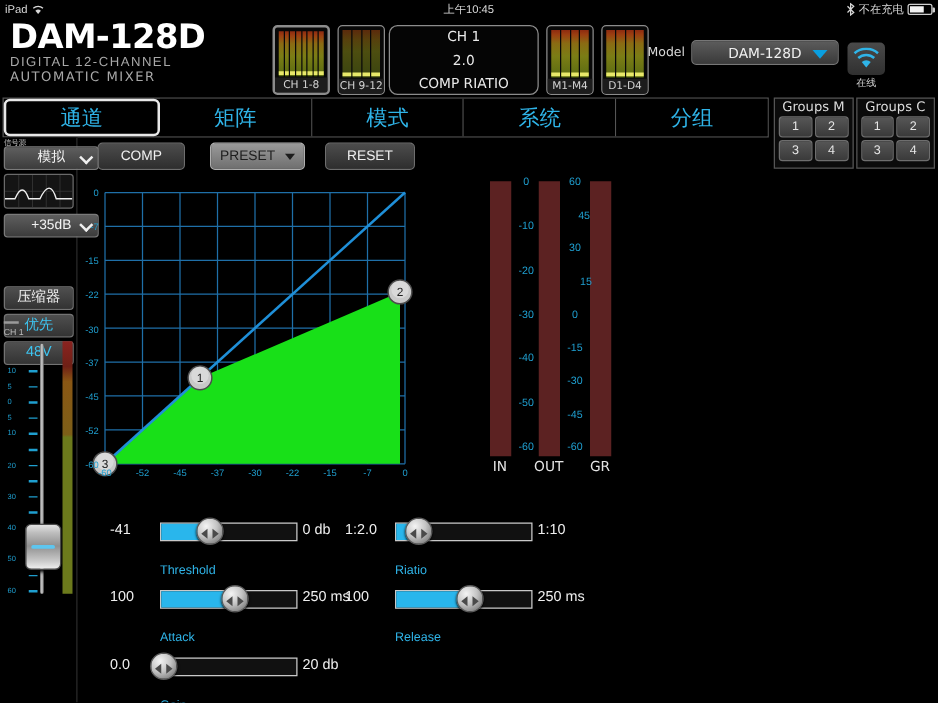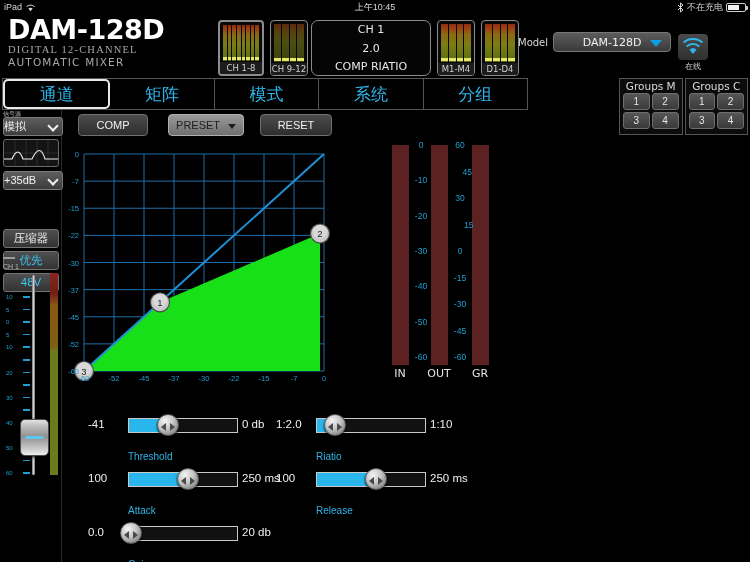--- a/index.html
+++ b/index.html
@@ -29,21 +29,21 @@
   }
   .bat i { position: absolute; left: 1px; top: 1px; bottom: 1px; width: 11px; background: #f2f2f2; display:block; }
 
   
   .header { position: absolute; left: 0; top: 14px; width: 750px; height: 62px; background: #000; }
   .brand { position: absolute; left: 8px; top: 2px; }
   .brand .b1 {
     color: #fff; font-size: 27px; font-weight: bold; letter-spacing: -0.5px;
     font-family: "DejaVu Sans", sans-serif; line-height: 28px;
   }
-  .brand .b2 { color: #a8a8a8; font-size: 10.5px; letter-spacing: 1.2px; line-height: 12px; font-family: Liberation Serif, serif;}
+  .brand .b2 { color: #a8a8a8; font-size: 10.5px; letter-spacing: 1.2px; line-height: 12px; font-family: Liberation Sans, sans-serif;}
   .brand .b3 { color: #a8a8a8; font-size: 10.5px; letter-spacing: 1.2px; line-height: 12px; font-family: "DejaVu Sans", sans-serif;}
 
   .meterbox {
     position: absolute; top: 6px; border: 1px solid #8c8c8c; border-radius: 4px;
     background: #080808; overflow: hidden;
   }
   .meterbox .bars { position: absolute; left: 0; right: 0; top: 3px; bottom: 13px; display: flex; gap: 1px; justify-content: center; padding: 0 3px;}
   .meterbox .bar { flex: 1 1 auto; background: linear-gradient(to top,#5a6b12 0%,#7b7d15 45%,#8a6b13 72%,#9c3f11 90%,#8e2b10 100%); }
   .meterbox .bar.dim { background: linear-gradient(to top,#3a4410 0%,#4d4e10 55%,#57400d 80%,#5c2a0c 100%); }
   .meterbox .cap { position: absolute; left: 0; right: 0; bottom: 0; height: 12px; text-align: center;
@@ -70,43 +70,43 @@
     width: 0; height: 0; border-left: 6px solid transparent; border-right: 6px solid transparent;
     border-top: 7px solid #0a9fe0;
   }
   .wifibtn {
     position: absolute; top: 20px; left: 678px; width: 30px; height: 26px;
     background: linear-gradient(to bottom,#4a4a4a,#303030); border-radius: 4px;
   }
   .wifilbl { position: absolute; top: 47px; left: 678px; width: 30px; text-align: center; color: #d0d0d0; font-size: 8px; }
 
   
-  .tabs { position: absolute; left: 2px; top: 78px; width: 526px; height: 32px; display: flex;
+  .tabs { position: absolute; left: 2px; top: 78px; width: 613px; height: 32px; display: flex;
           border: 1px solid #555; background: #000; }
   .tab { flex: 1; border-right: 1px solid #555; color: #2fb4e8; font-size: 17px;
          display: flex; align-items: center; justify-content: center; background: #000; }
   .tab:last-child { border-right: none; }
   .tab.active { border: 2px solid #e8e8e8; border-radius: 5px; }
 
   .groups { position: absolute; left: 619px; top: 78px; width: 129px; height: 57px;
             display: flex; gap: 2px; }
   .gblock { flex: 1; border: 1px solid #555; background: #0b0b0b; padding: 1px 2px; }
   .gtitle { color: #dcdcdc; font-size: 10.5px; text-align: center; line-height: 13px; font-family:"DejaVu Sans",sans-serif;}
   .grid { display: grid; grid-template-columns: 1fr 1fr; gap: 2px; padding: 0 1px 1px; }
   .gbtn { height: 17px; background: linear-gradient(to bottom,#565656,#3a3a3a); border: 1px solid #6e6e6e;
           border-radius: 3px; color: #e6e6e6; font-size: 10px; text-align: center; line-height: 15px; }
 
   
   .sidebar { position: absolute; left: 0; top: 110px; width: 62px; height: 452px; background: #000;
              border-right: 1px solid #2a2a2a; }
   .sig-lbl { position: absolute; left: 3px; top: 0px; color: #c8c8c8; font-size: 6px; }
   .sel {
-    position: absolute; left: 3px; width: 60px; height: 19px;
+    position: absolute; left: 3px; width: 76px; height: 19px;
     background: linear-gradient(to bottom,#5e5e5e,#3c3c3c); border: 1px solid #7a7a7a; border-radius: 3px;
-    color: #f2f2f2; font-size: 11px; line-height: 17px; 
+    color: #f2f2f2; font-size: 11px; line-height: 17px; text-align: center;
   }
   .sel .chev { position: absolute; right: 5px; top: 4px; width: 8px; height: 8px; }
   .sel .chev::before {
     content: ""; position: absolute; left: 0; top: 0; width: 6px; height: 6px;
     border-right: 2px solid #efefef; border-bottom: 2px solid #efefef; transform: rotate(45deg);
   }
   .eqthumb { position: absolute; left: 3px; top: 29px; width: 56px; height: 28px;
              background: #141414; border: 1px solid #6a6a6a; border-radius: 3px; overflow: hidden; }
   .sbtn {
     position: absolute; left: 3px; width: 56px; height: 19px;

